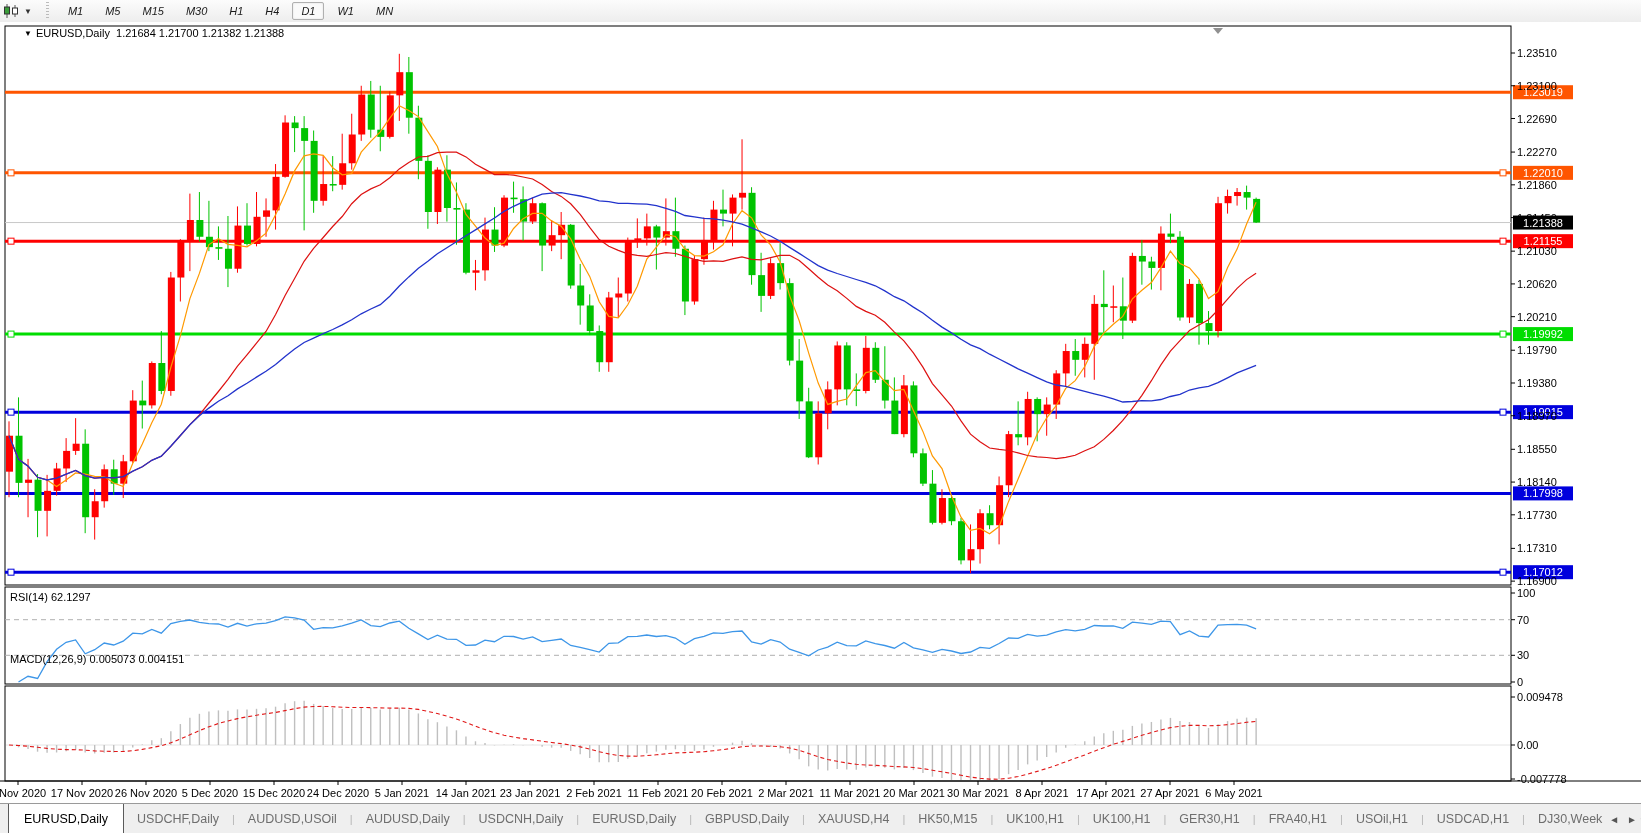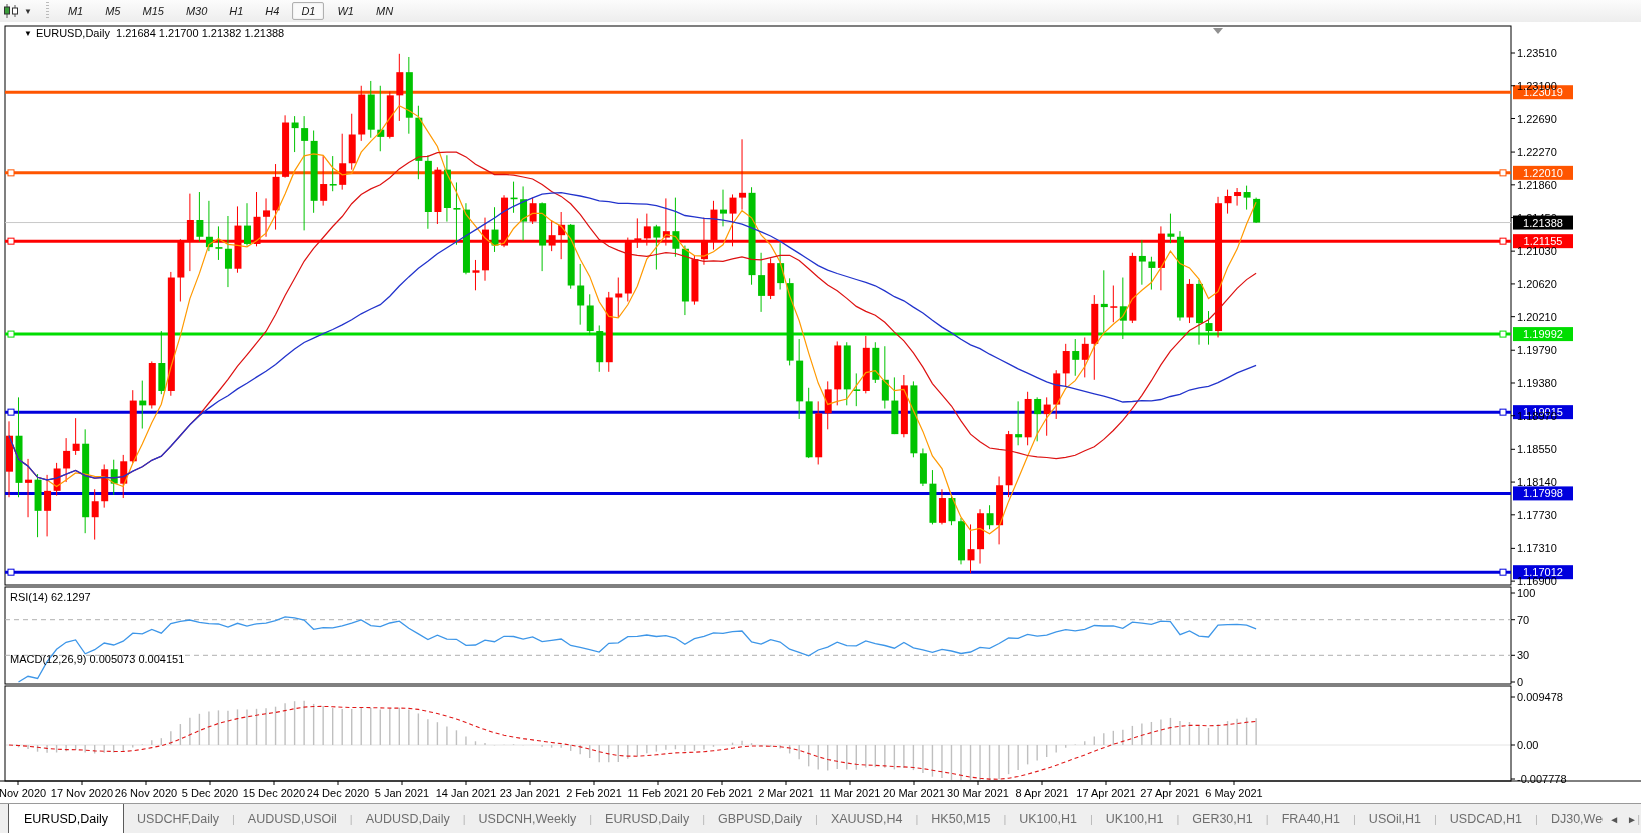--- a/index.html
+++ b/index.html
@@ -614,21 +614,21 @@
     </svg>
 
   <div id="tabbar">
     <div class="tab active">EURUSD,Daily</div>
       <div class="tab">USDCHF,Daily</div>
       <div class="tab-sep">|</div>
       <div class="tab">AUDUSD,USOil</div>
       <div class="tab-sep">|</div>
       <div class="tab">AUDUSD,Daily</div>
       <div class="tab-sep">|</div>
-      <div class="tab">USDCNH,Weekly</div>
+      <div class="tab">USDCNH,Daily</div>
       <div class="tab-sep">|</div>
       <div class="tab">EURUSD,Daily</div>
       <div class="tab-sep">|</div>
       <div class="tab">GBPUSD,Daily</div>
       <div class="tab-sep">|</div>
       <div class="tab">XAUUSD,H4</div>
       <div class="tab-sep">|</div>
       <div class="tab">HK50,M15</div>
       <div class="tab-sep">|</div>
       <div class="tab">UK100,H1</div>

